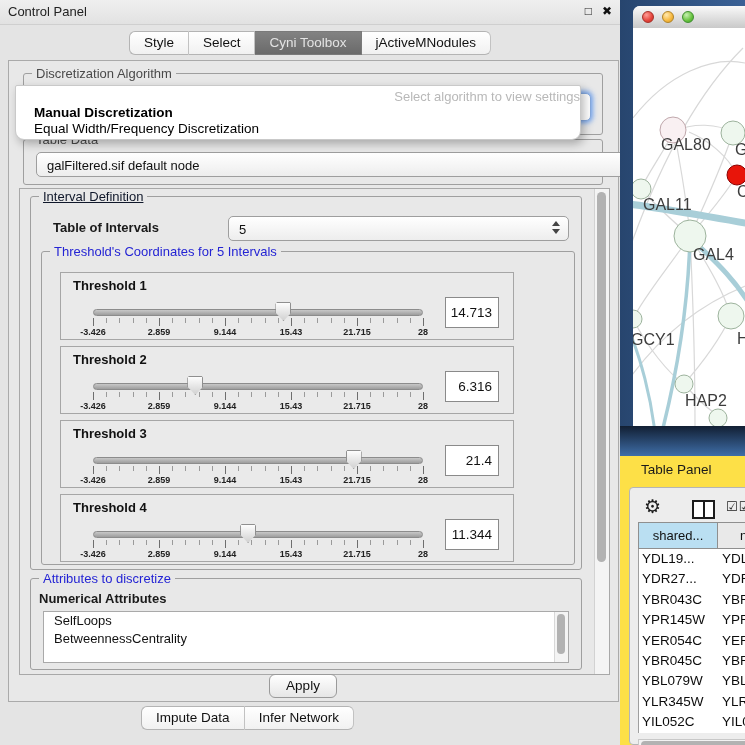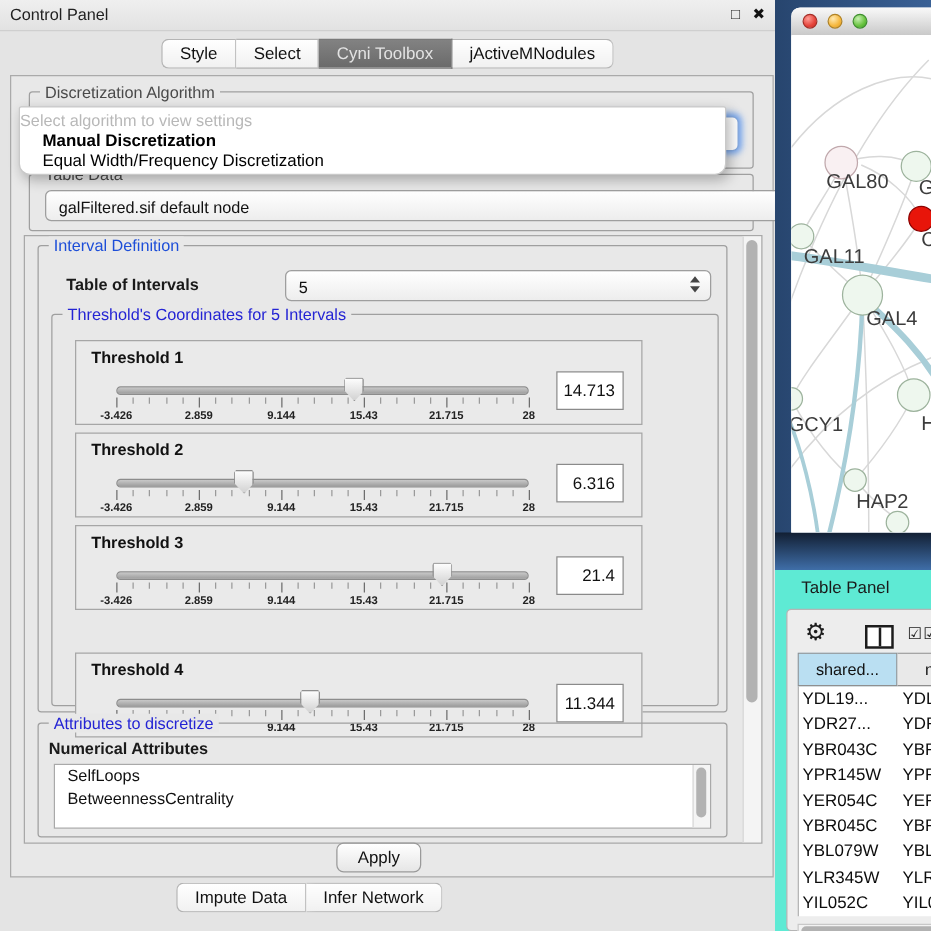--- a/index.html
+++ b/index.html
@@ -30,34 +30,34 @@
   .seg .segi:first-child{border-left:1px solid #b4b4b4;border-radius:6px 0 0 6px;}
   .seg .segi:last-child{border-radius:0 6px 6px 0;}
   .seg .segi.sel{background:linear-gradient(#828282,#6a6a6a);color:#e3e3e3;border-color:#7a7a7a;}
   .cp-tabs{left:0;right:0;top:31px;justify-content:center;position:absolute;display:flex;}
 
   .cp-content{left:8px;top:60px;width:609px;height:640px;background:#e8e8e8;border:1px solid #aaaaaa;}
 
   
   .group{position:absolute;border:1px solid #9f9f9f;border-radius:3px;}
   .group > .gtitle{position:absolute;top:-8px;left:8px;background:#e8e8e8;padding:0 4px;font-size:13px;white-space:nowrap;}
-  .t-green{color:#1d4ed8;}
+  .t-green{color:#0f172a;text-decoration:underline;}
   .t-blue{color:#2424d4;}
   .t-dark{color:#4a4a4a;}
 
   
   .combo{position:absolute;background:linear-gradient(#ffffff,#ededed);border:1px solid #9e9e9e;border-radius:5px;height:25px;line-height:25px;box-sizing:border-box;cursor:default;}
   .combo .cval{padding-left:10px;font-size:13px;color:#111;}
   .combo .carrows{position:absolute;right:7px;top:4px;width:9px;height:16px;}
   .combo .carrows .up{width:0;height:0;border-left:4.5px solid transparent;border-right:4.5px solid transparent;border-bottom:5px solid #444;margin-bottom:3px;}
   .combo .carrows .dn{width:0;height:0;border-left:4.5px solid transparent;border-right:4.5px solid transparent;border-top:5px solid #444;}
 
   
   .popup{left:6px;top:24px;width:564px;height:53px;background:#ffffff;border:1px solid #c9c9c9;border-radius:2px 2px 9px 9px;box-shadow:3px 4px 10px rgba(0,0,0,.28);z-index:6;}
-  .popup .hint{text-align:left;color:#b8b8b8;font-size:13px;margin-top:3px;height:16px;line-height:16px;}
+  .popup .hint{text-align:right;color:#b8b8b8;font-size:13px;margin-top:3px;height:16px;line-height:16px;padding-left:36px;}
   .popup .opt{padding-left:18px;font-size:13.5px;height:16px;line-height:16px;color:#000;}
   .popup .opt.b{font-weight:bold;}
   .combo-focus{left:24px;top:32px;width:556px;height:26px;border-radius:5px;background:#fff;border:1px solid #86aadf;box-shadow:0 0 5px 2px rgba(86,148,240,.8);z-index:3;}
 
   
   .scrollarea{left:10px;top:127px;width:589px;height:485px;border:1px solid #a8a8a8;background:#e8e8e8;overflow:hidden;}
   .vscroll{position:absolute;top:0;right:0;bottom:0;width:14px;background:#f4f4f4;border-left:1px solid #d2d2d2;}
   .vthumb{position:absolute;left:2px;width:9px;border-radius:5px;background:#b2b2b2;}
 
   
@@ -90,21 +90,21 @@
   .net-window{position:absolute;left:13px;top:6px;width:112px;height:420px;background:#fff;border-top-left-radius:7px;}
   .net-titlebar{position:absolute;left:0;top:0;right:0;height:22px;background:linear-gradient(#f9f9f9,#c9c9c9);border-bottom:1px solid #8e8e8e;border-top-left-radius:7px;}
   .light{position:absolute;top:5px;width:12px;height:12px;border-radius:50%;box-sizing:border-box;cursor:default;}
   .light.red{left:9px;background:radial-gradient(circle at 35% 30%,#ff9d96,#e4433a 60%,#c33128);border:1px solid #a52f28;}
   .light.yellow{left:29px;background:radial-gradient(circle at 35% 30%,#ffe9b0,#f6b73c 60%,#d79a2b);border:1px solid #b08327;}
   .light.green{left:49px;background:radial-gradient(circle at 35% 30%,#c7f0b2,#67c23e 60%,#3f9f2f);border:1px solid #3f8f2f;}
   .net-canvas{position:absolute;left:0;top:22px;right:0;bottom:0;overflow:hidden;background:#fff;}
   .net-canvas svg text{font-family:"Liberation Sans","DejaVu Sans",sans-serif;font-size:16px;fill:#3c3c3c;}
 
   
-  .right-lower{left:620px;top:456px;width:125px;height:289px;background:#5eead4;}
+  .right-lower{left:620px;top:456px;width:125px;height:289px;background:#fde047;}
   .tp-title{position:absolute;left:21px;top:6px;font-size:13.5px;color:#1a1a1a;}
   .attr-browser{position:absolute;left:9px;top:31px;width:140px;height:258px;background:#ededed;border:1px solid #b5b5b5;border-radius:4px;box-sizing:border-box;}
   .gear{position:absolute;left:14px;top:7px;font-size:19px;color:#1c1c1c;cursor:default;}
   .tbl-icon{position:absolute;left:62px;top:12px;width:19px;height:15px;border:2px solid #1c1c1c;background:#fff;cursor:default;}
   .tbl-icon:before{content:"";position:absolute;left:50%;top:0;bottom:0;width:2px;background:#1c1c1c;transform:translateX(-50%);}
   .checks{position:absolute;left:96px;top:11px;font-size:13px;letter-spacing:1px;color:#1c1c1c;cursor:default;}
   .mini-table{position:absolute;left:8px;top:34px;width:170px;height:215px;overflow:hidden;}
   .mt-header{display:flex;height:27px;}
   .mt-header .hc{box-sizing:border-box;border:1px solid #8f8f8f;font-size:13px;line-height:25px;text-align:center;color:#111;}
   .mt-header .hc1{width:80px;background:#badff2;}
@@ -314,21 +314,21 @@
                   <span style="left: 20%;">2.859</span>
                   <span style="left: 40%;">9.144</span>
                   <span style="left: 60%;">15.43</span>
                   <span style="left: 80%;">21.715</span>
                   <span style="left: 100%;">28</span>
                 </div>
             </div>
             <div class="valbox">21.4</div>
           </div>
 
-          <div class="tpanel threshold-panel" style="left:18px;top:242px;margin-top:28px;">
+          <div class="tpanel threshold-panel" style="left:18px;top:242px;">
             <div class="tlabel">Threshold 4</div>
             <div class="slider-wrap">
               <div class="track"></div>
               <div class="slider-thumb" style="left: calc(46.9993% - 8px);"></div>
               <div class="ticks">
                   <div class="tick major" style="left: 0%;"></div>
                   <div class="tick minor" style="left: 4%;"></div>
                   <div class="tick minor" style="left: 8%;"></div>
                   <div class="tick minor" style="left: 12%;"></div>
                   <div class="tick minor" style="left: 16%;"></div>

